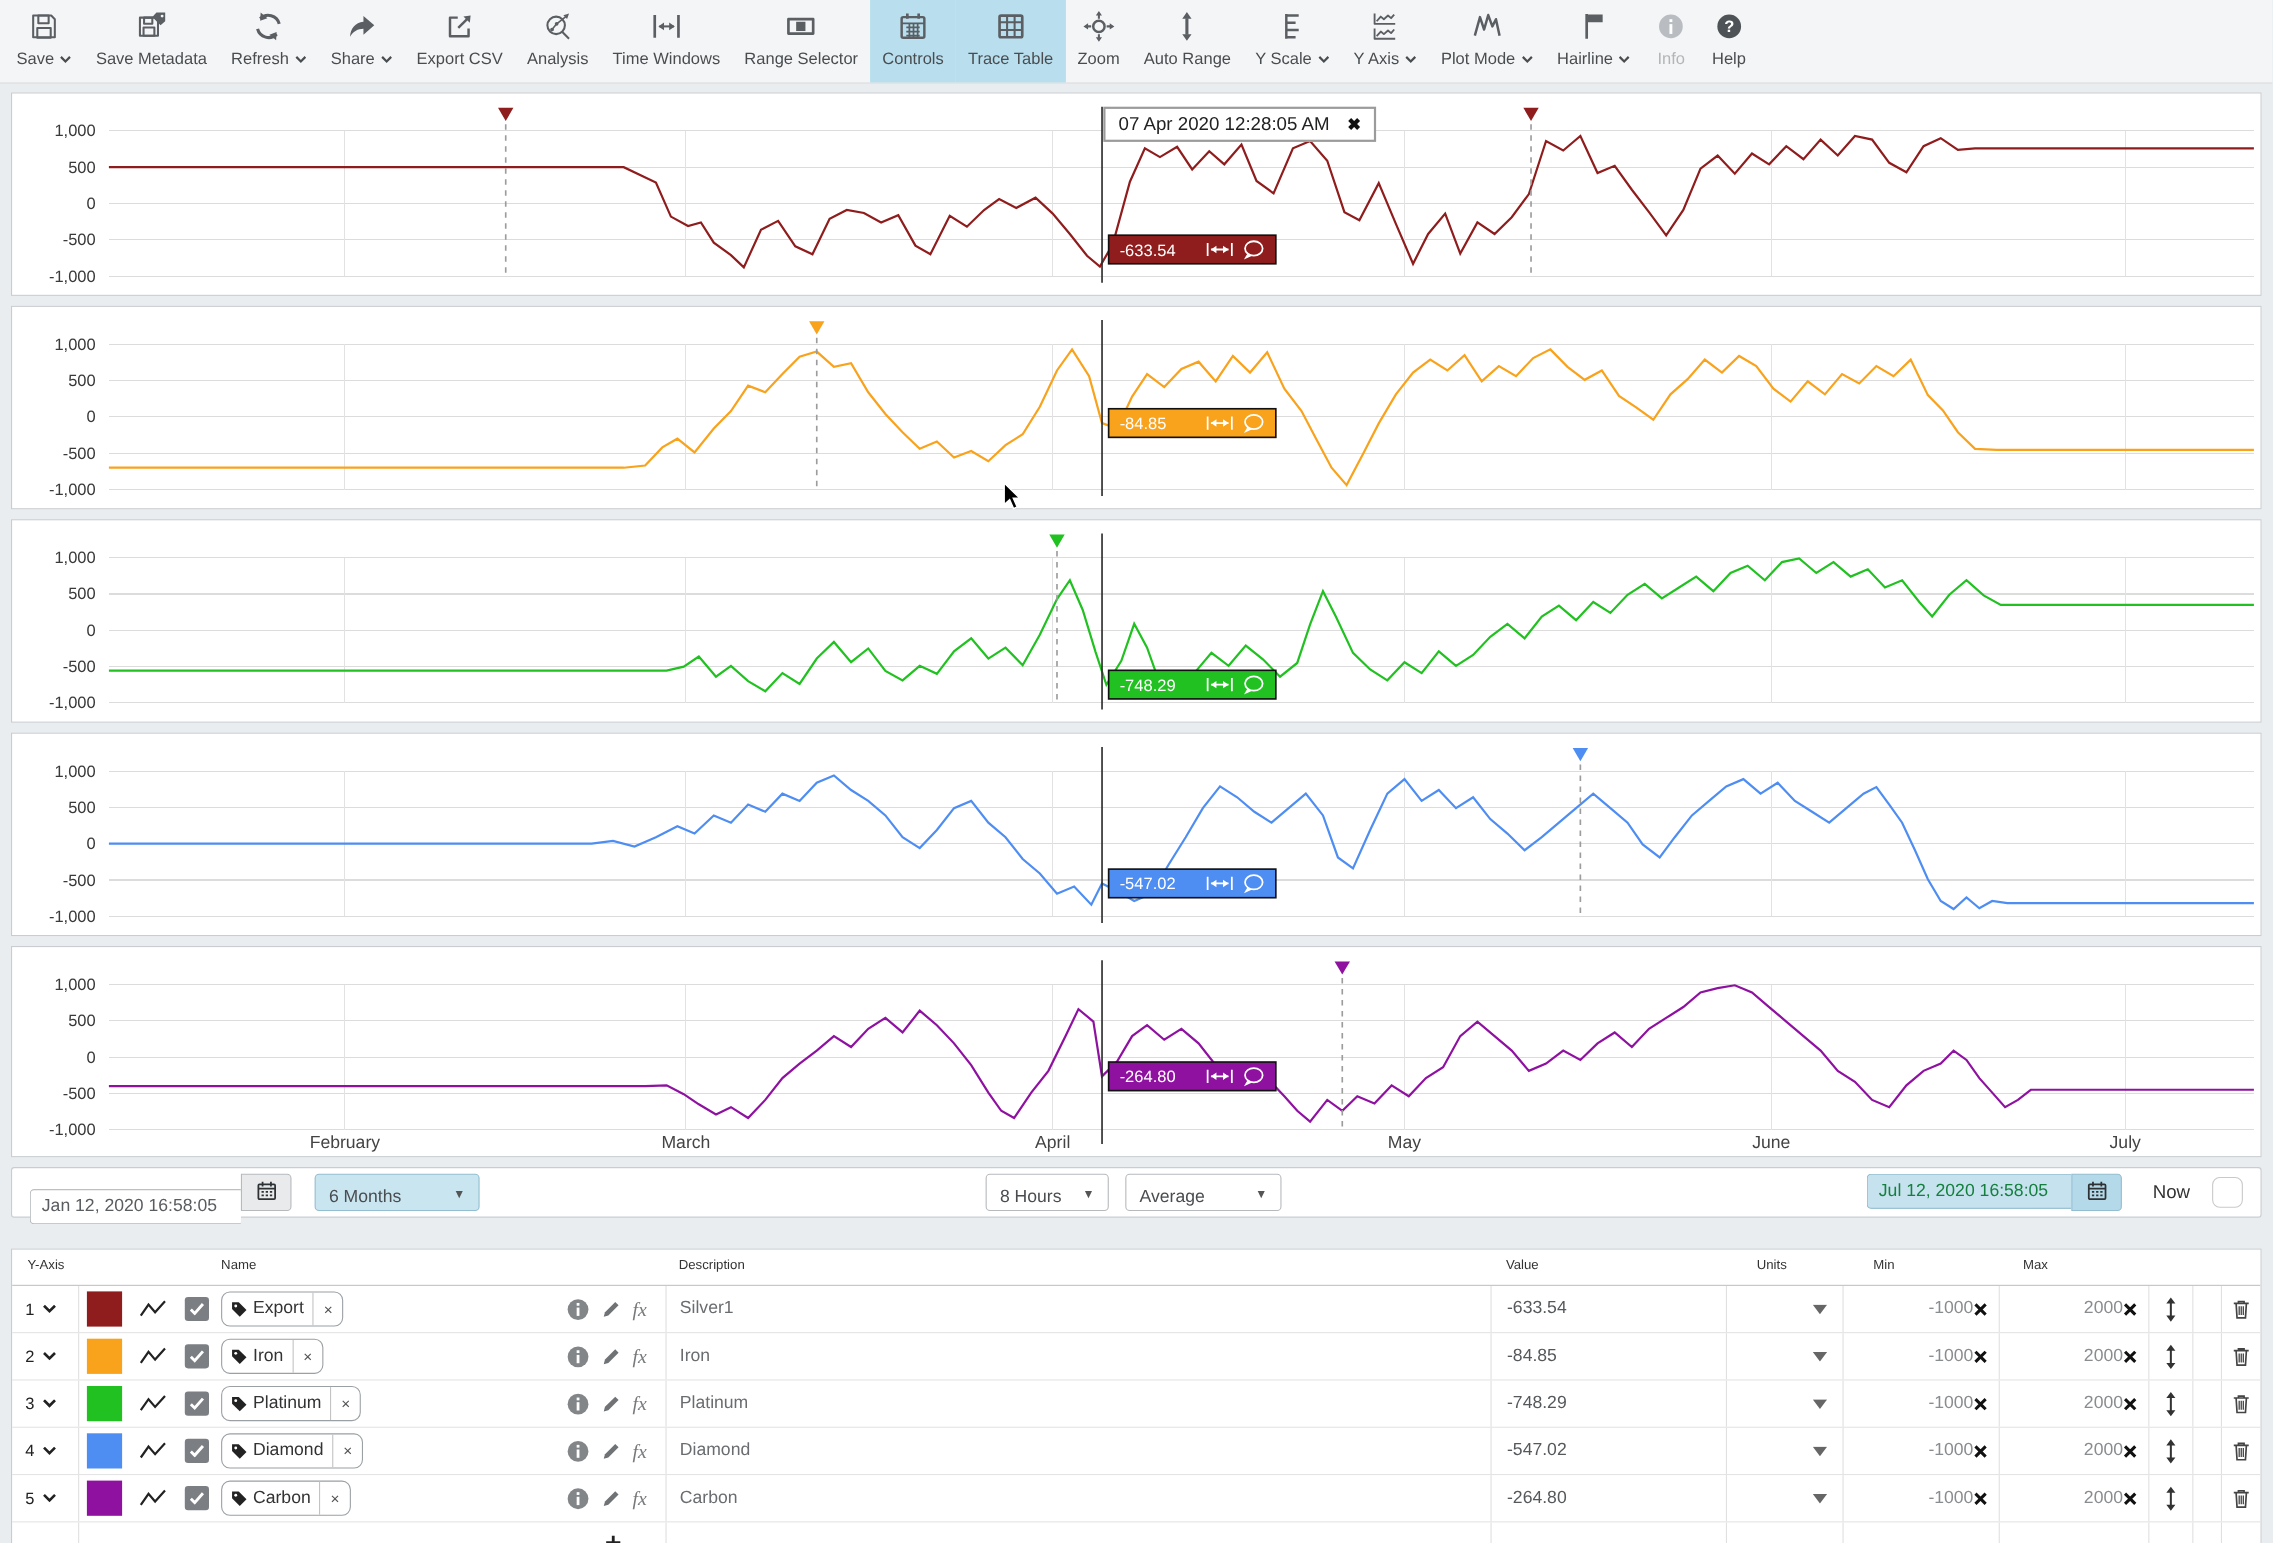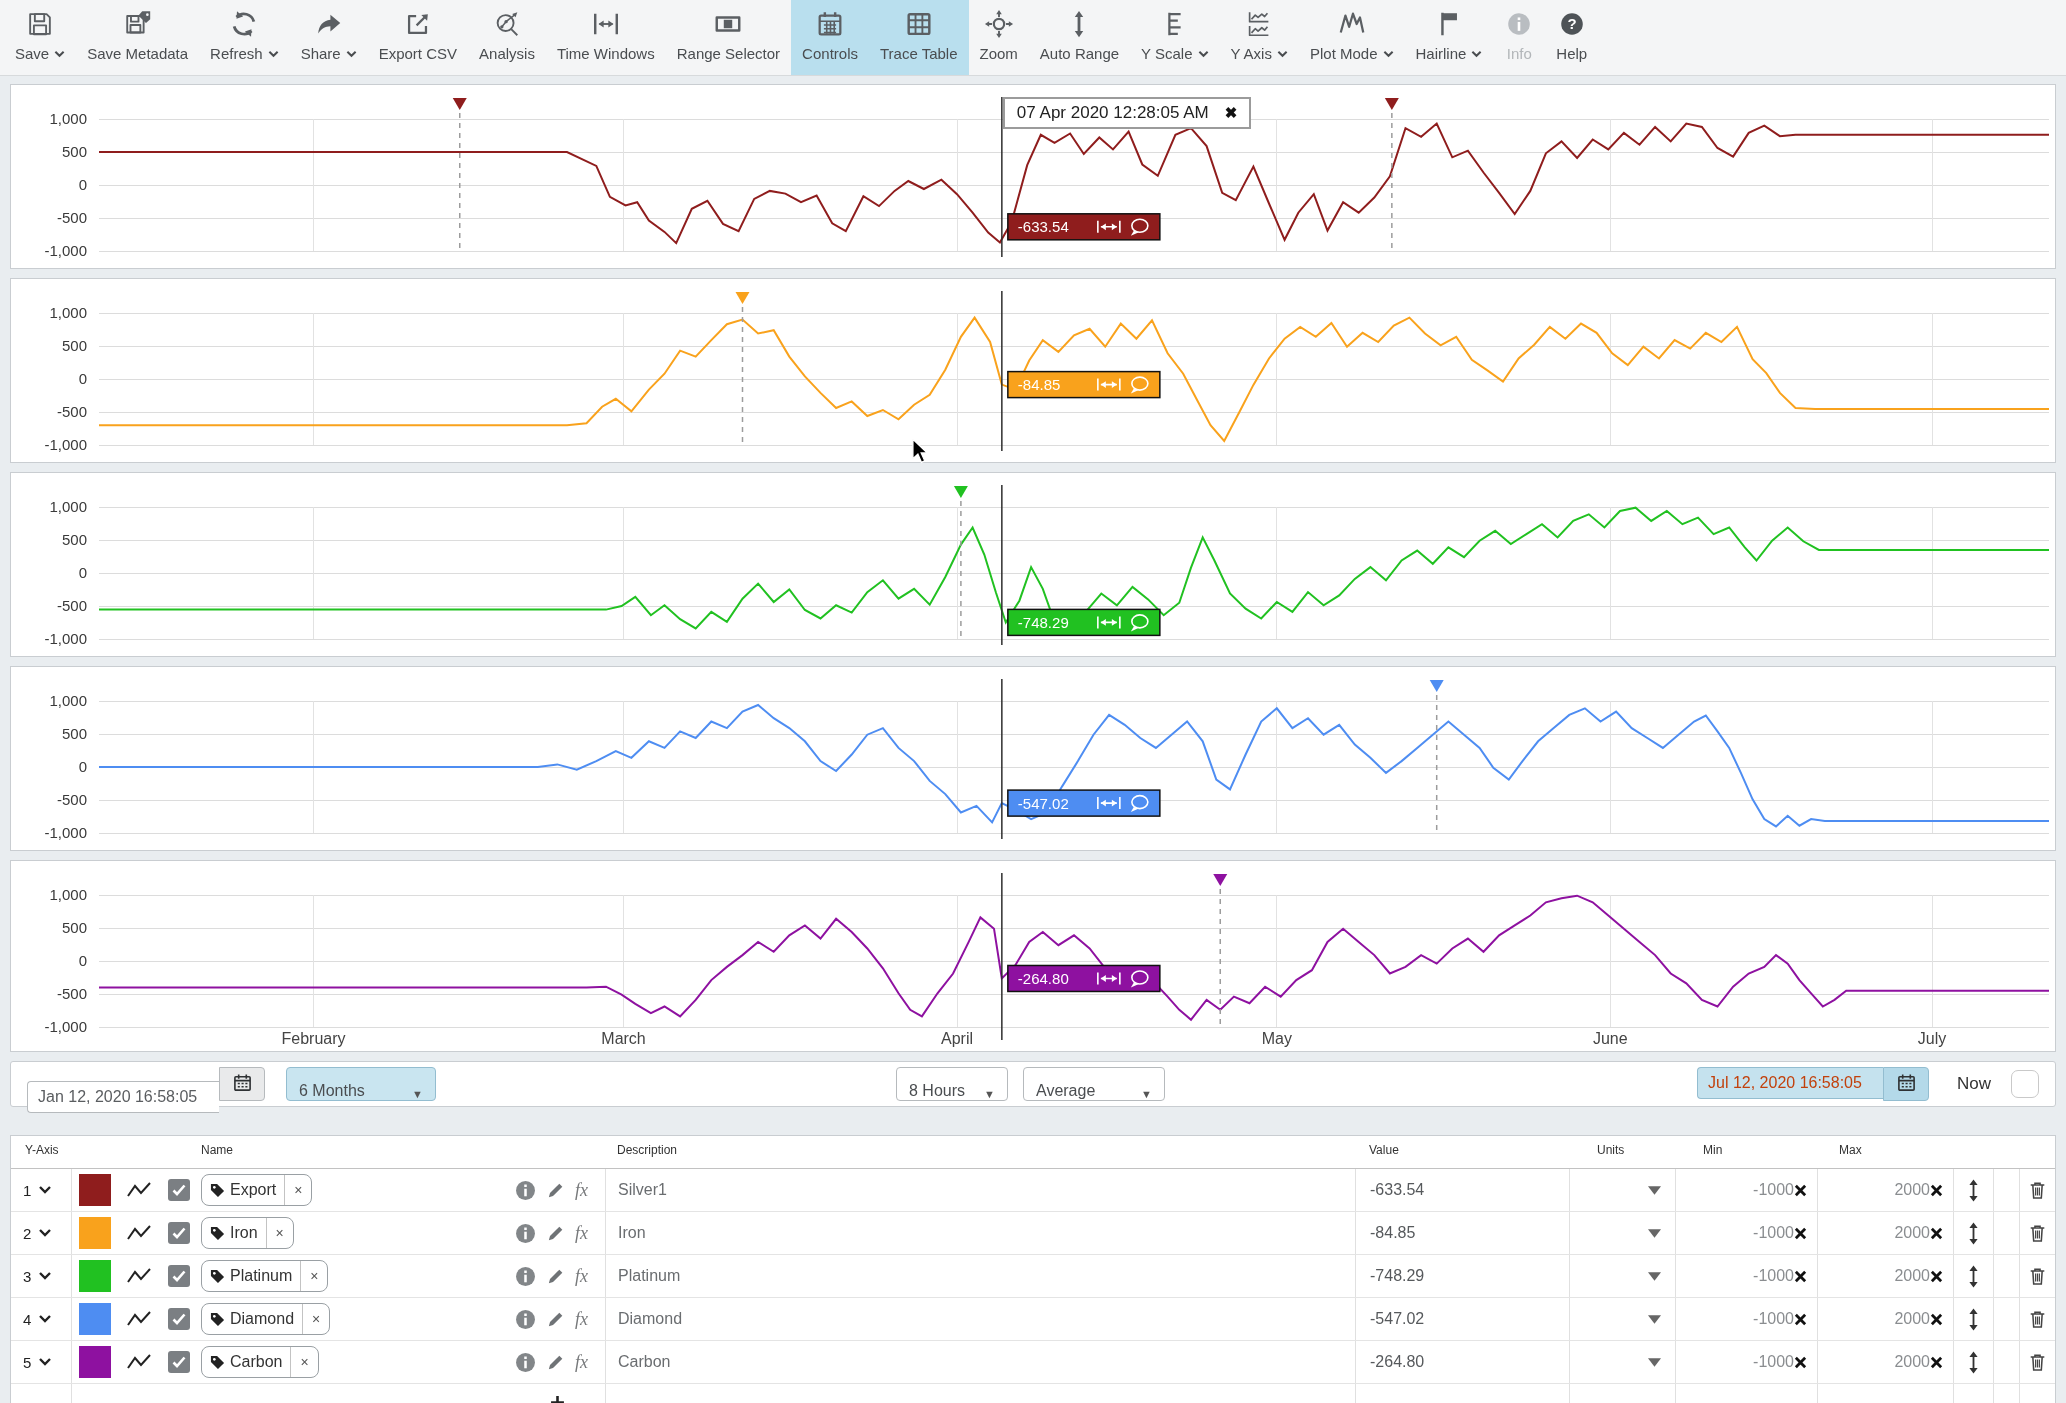--- a/index.html
+++ b/index.html
@@ -23,23 +23,23 @@
   .chart-panel{position:relative;margin:0 10px 9px 10px;background:#fff;border:1px solid #c9cdd1;box-sizing:content-box;overflow:hidden}
   .chart-panel svg{display:block}
   .tooltip{position:absolute;top:12px;height:28px;background:#fff;border:2px solid #9b9b9b;display:flex;align-items:center;gap:16px;padding:0 12px;font-size:17px;color:#222;z-index:6;white-space:nowrap}
   .tooltip-close{font-size:15px;color:#111;font-weight:bold;cursor:pointer}
 
   
   .ctrl-bar{position:relative;height:44px;margin:2px 10px 0 10px;background:#fff;border:1px solid #c9cdd1;border-radius:3px}
   .date-group{position:absolute;top:5px;display:flex;height:34px}
   .date-input{height:32px;border:1px solid #b6babd;border-right:none;border-radius:4px 0 0 4px;padding:0 10px;font-size:16px;color:#5a5d60;font-family:"Liberation Sans",sans-serif;background:#fff;box-sizing:border-box}
   .cal-btn{width:46px;border:1px solid #b6babd;border-radius:0 4px 4px 0;background:#e9eaeb;display:flex;align-items:center;justify-content:center;cursor:pointer;padding:0}
-  .date-group.blue .date-input{background:#c5e2ee;border-color:#93bdd0;color:#c2410c}
+  .date-group.blue .date-input{background:#c5e2ee;border-color:#93bdd0;color:#15803d}
   .date-group.blue .cal-btn{background:#b4d9e9;border-color:#93bdd0}
-  .sel{position:absolute;top:5px;height:34px;border:1px solid #b6babd;border-radius:4px;background:#fff;display:flex;align-items:flex-end;justify-content:space-between;padding:0 12px;font-size:16px;color:#4a4d50;cursor:pointer;box-sizing:border-box}
+  .sel{position:absolute;top:5px;height:34px;border:1px solid #b6babd;border-radius:4px;background:#fff;display:flex;align-items:flex-start;justify-content:space-between;padding:12px 12px;font-size:16px;color:#4a4d50;cursor:pointer;box-sizing:border-box}
   .sel-blue{background:#c9e5f0;border-color:#93bdd0}
   .sel-caret{font-size:11px;color:#555;margin-left:12px}
   .now-label{position:absolute;top:12px;font-size:17px;color:#333}
   .now-box{position:absolute;top:8px;width:28px;height:28px;border:1px solid #c9c9c9;border-radius:7px;background:#fff;cursor:pointer;box-sizing:border-box}
 
   
   .trace-table{position:relative;margin:28px 10px 0 10px;background:#fff;border:1px solid #c9cdd1;border-bottom:1px solid #c9cdd1;overflow:hidden}
   .tt-header{position:relative;height:32px;border-bottom:1px solid #c2c2c2;font-size:12px;color:#333}
   .tt-header span{position:absolute;top:7px;white-space:nowrap}
   .tt-row{display:grid;grid-template-columns:60px 46px 44px 36px 312px 96px 750px 214px 106px 142px 136px 40px 26px 36px;height:42px;border-bottom:1px solid #e4e4e4}

